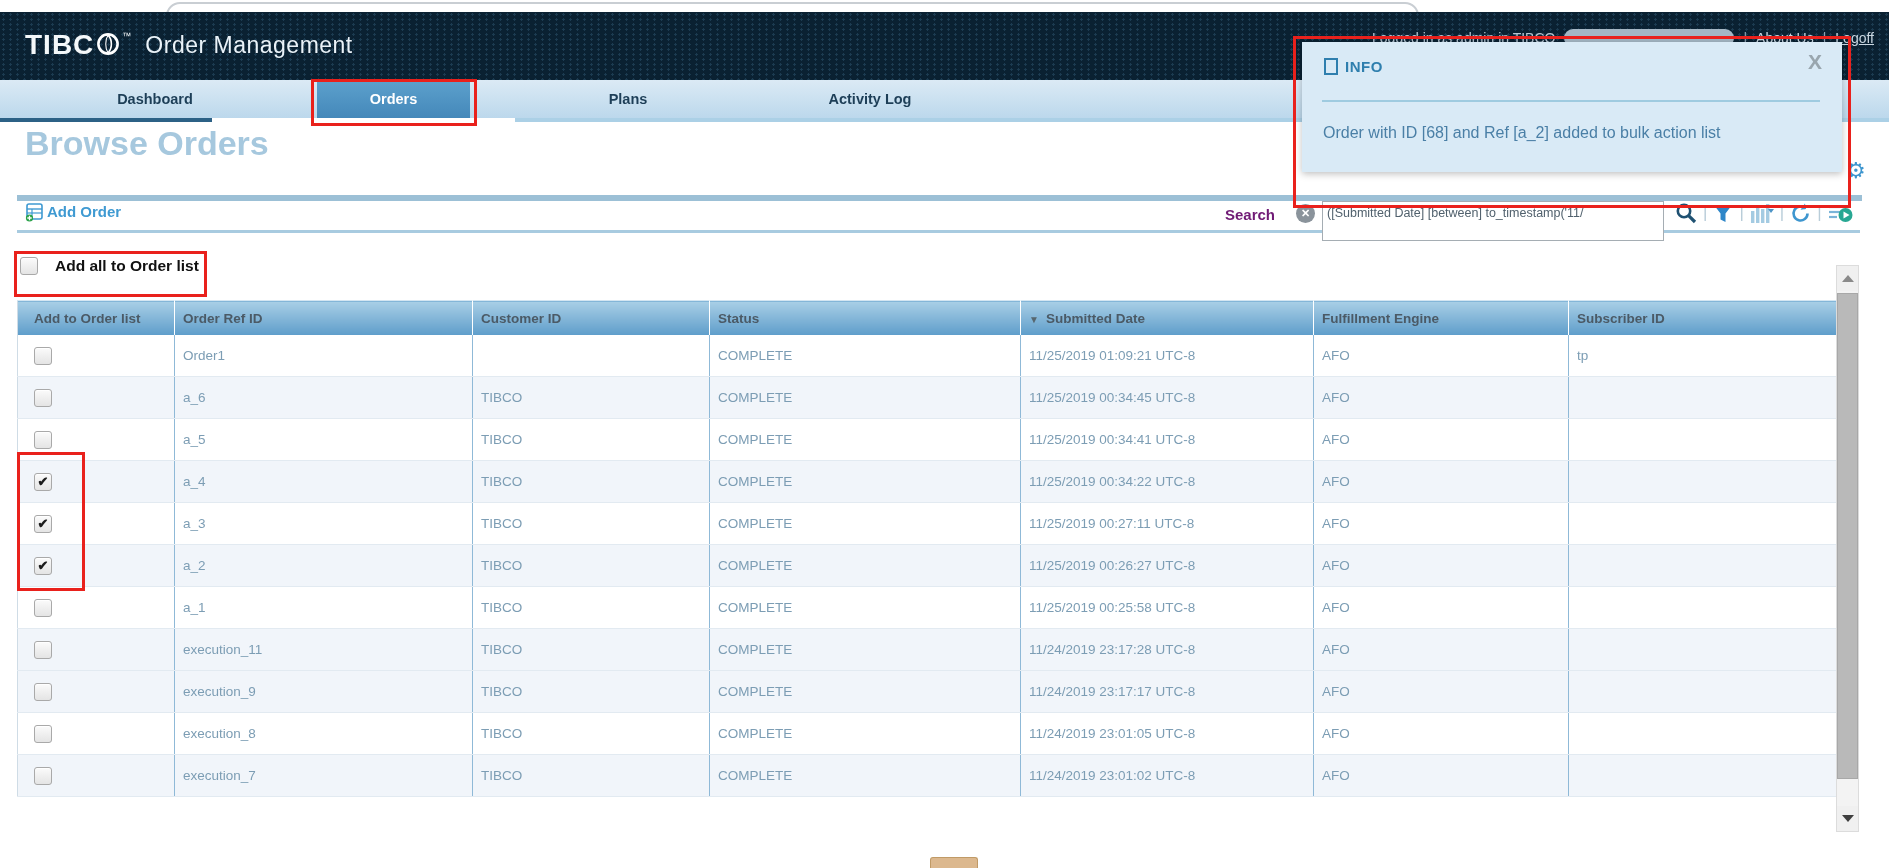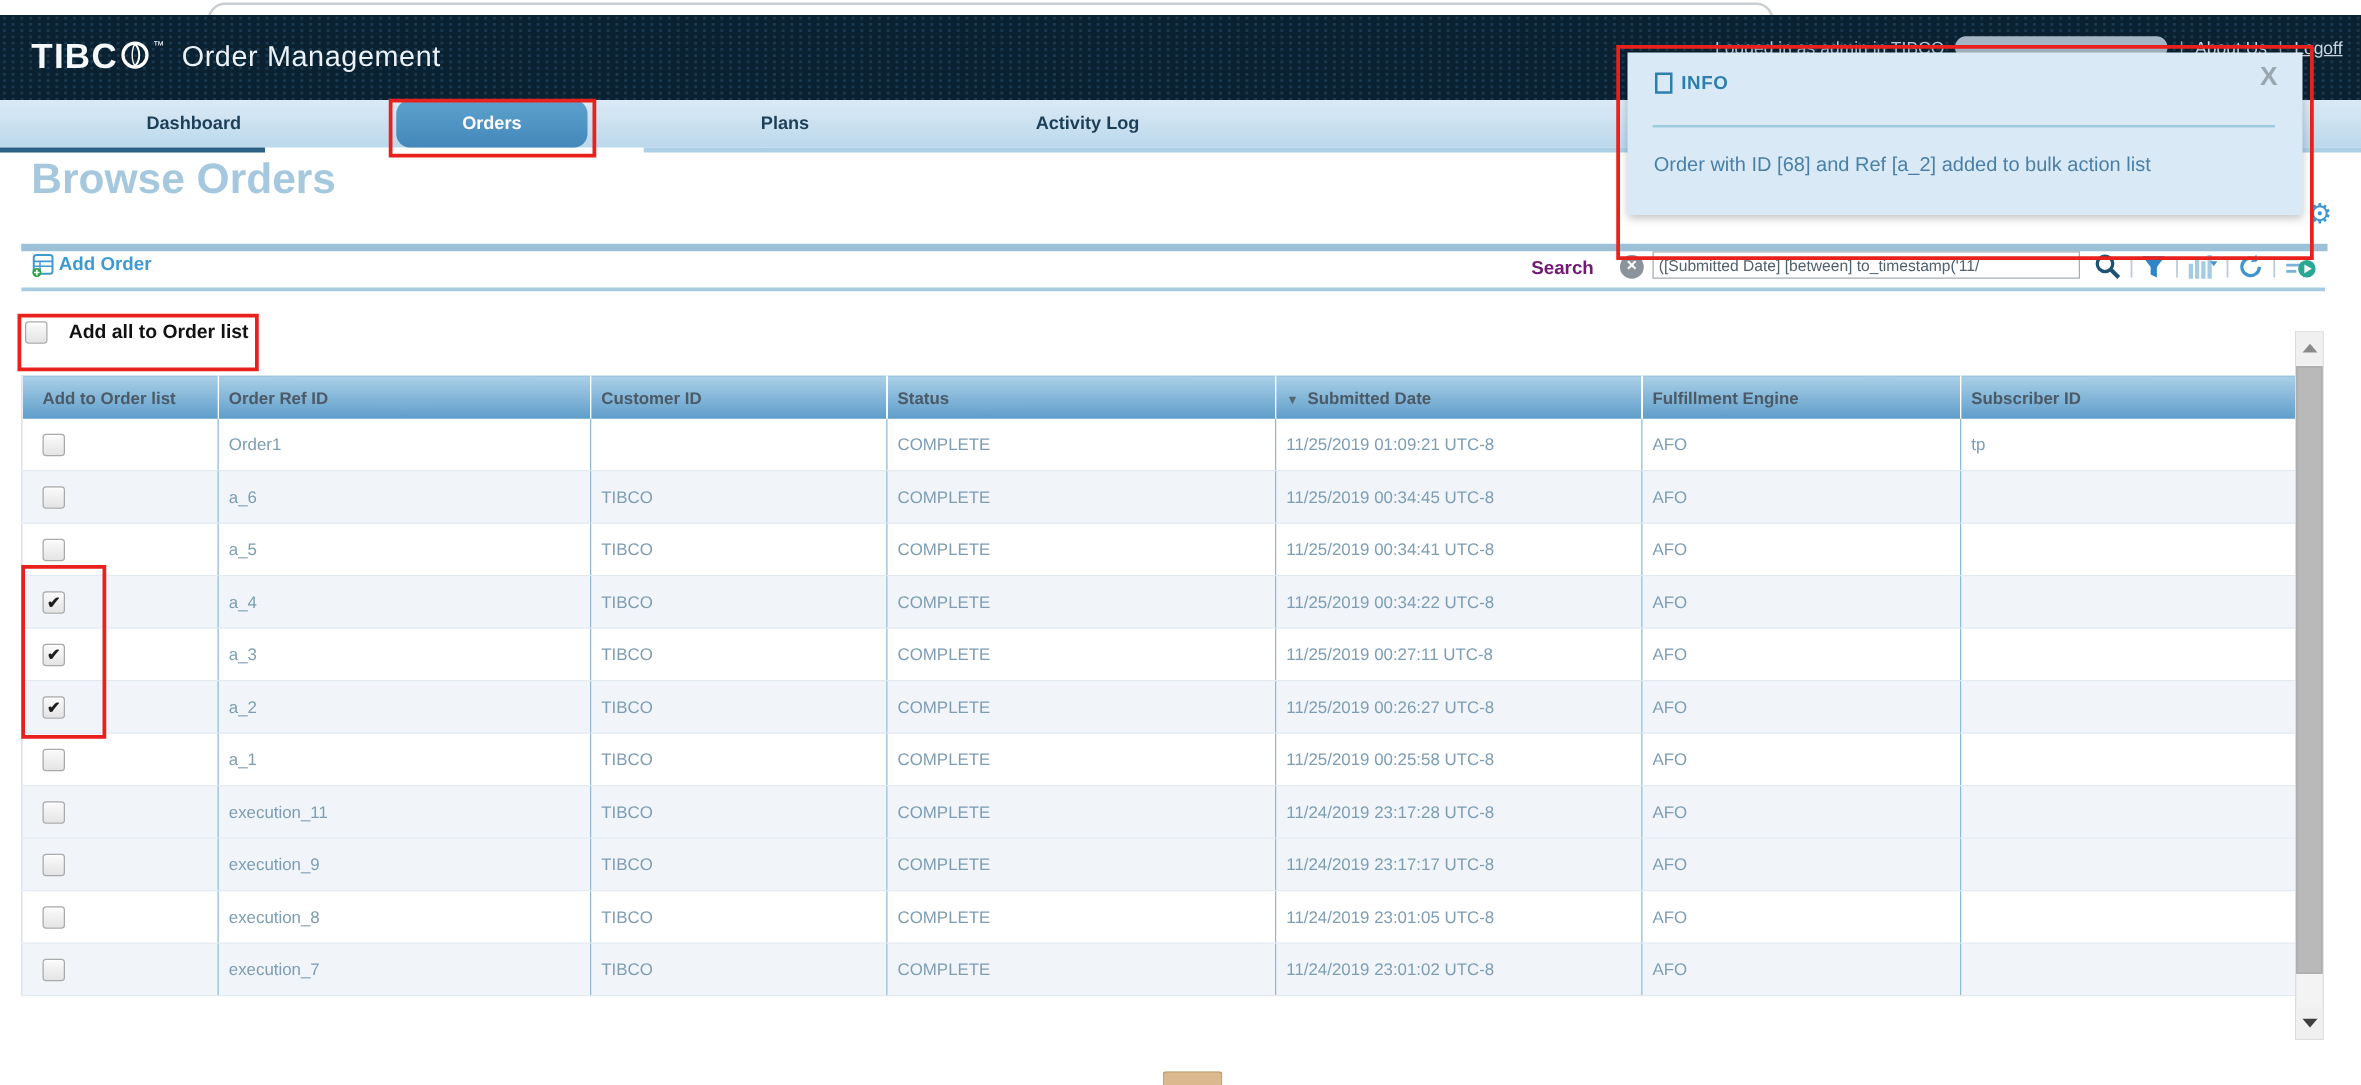--- a/index.html
+++ b/index.html
@@ -27,35 +27,35 @@
     color:#b6c5d1;font-size:14px;white-space:nowrap;
   }
   .user-pill{width:170px;height:18px;background:#a4b6c4;border-radius:9px;}
   .user-link{color:#c9d6e0;text-decoration:underline;cursor:pointer;}
   .user-sep{color:#8fa2b0;}
   
   .nav{position:absolute;left:0;top:80px;width:1889px;height:38px;z-index:1;
        background:linear-gradient(#dbeaf5,#bcd8ec);}
   .nav-tab{position:absolute;top:0;height:38px;line-height:38px;text-align:center;
        font-size:14.5px;font-weight:bold;color:#1d3e57;cursor:pointer;}
-  .nav-tab.active{background:linear-gradient(#5da1cd,#4488ba);color:#fff;border-radius:11px;}
+  .nav-tab.active{background:linear-gradient(#5da1cd,#4488ba);color:#fff;}
   .nav-line-a{position:absolute;left:0;top:118px;width:212px;height:4px;background:#2c6186;z-index:1;}
   .nav-line-b{position:absolute;left:515px;top:118px;width:1374px;height:4px;background:#abd0e6;z-index:1;}
   
   .page-title{position:absolute;left:25px;top:124px;font-size:34px;font-weight:bold;color:#a6c8de;z-index:1;}
   
   .bar-top{position:absolute;left:17px;top:195px;width:1845px;height:6px;background:#9cc0d6;}
   .bar-bottom{position:absolute;left:17px;top:230px;width:1843px;height:3px;background:#a8cbe0;}
   .add-order{position:absolute;left:25px;top:203px;display:flex;align-items:flex-start;gap:3px;cursor:pointer;z-index:1;}
   .add-order-label{color:#3f9ad2;font-size:15px;font-weight:bold;}
   .search-label{position:absolute;left:1225px;top:206px;color:#701a75;font-size:15px;font-weight:bold;z-index:1;}
   .clear-icon{position:absolute;left:1296px;top:204px;width:19px;height:19px;border-radius:50%;
       background:#8a939b;color:#fff;font-size:11px;font-weight:bold;text-align:center;line-height:19px;cursor:pointer;z-index:1;}
   .search-input{
-    position:absolute;left:1322px;top:201px;width:342px;height:22px;box-sizing:border-box;
+    position:absolute;left:1322px;top:201px;width:342px;height:40px;box-sizing:border-box;
     border:1px solid #a5adb3;background:#fff;font-family:"Liberation Sans",sans-serif;
     font-size:12.5px;color:#51616d;padding:0 4px;white-space:nowrap;overflow:hidden;line-height:23px;z-index:1;
   }
   .tool-icons{position:absolute;left:1674px;top:201px;display:flex;align-items:center;gap:5px;z-index:1;}
   .tool-sep{color:#b9cdd9;font-size:17px;}
   .tool-btn{cursor:pointer;display:flex;align-items:center;}
   .gear-small{position:absolute;left:1846px;top:158px;font-size:22px;color:#3e96cf;z-index:2;}
   
   .add-all-wrap{position:absolute;left:20px;top:257px;display:flex;align-items:flex-end;gap:17px;z-index:1;}
   .add-all-label{font-size:15.5px;font-weight:bold;color:#111;}

